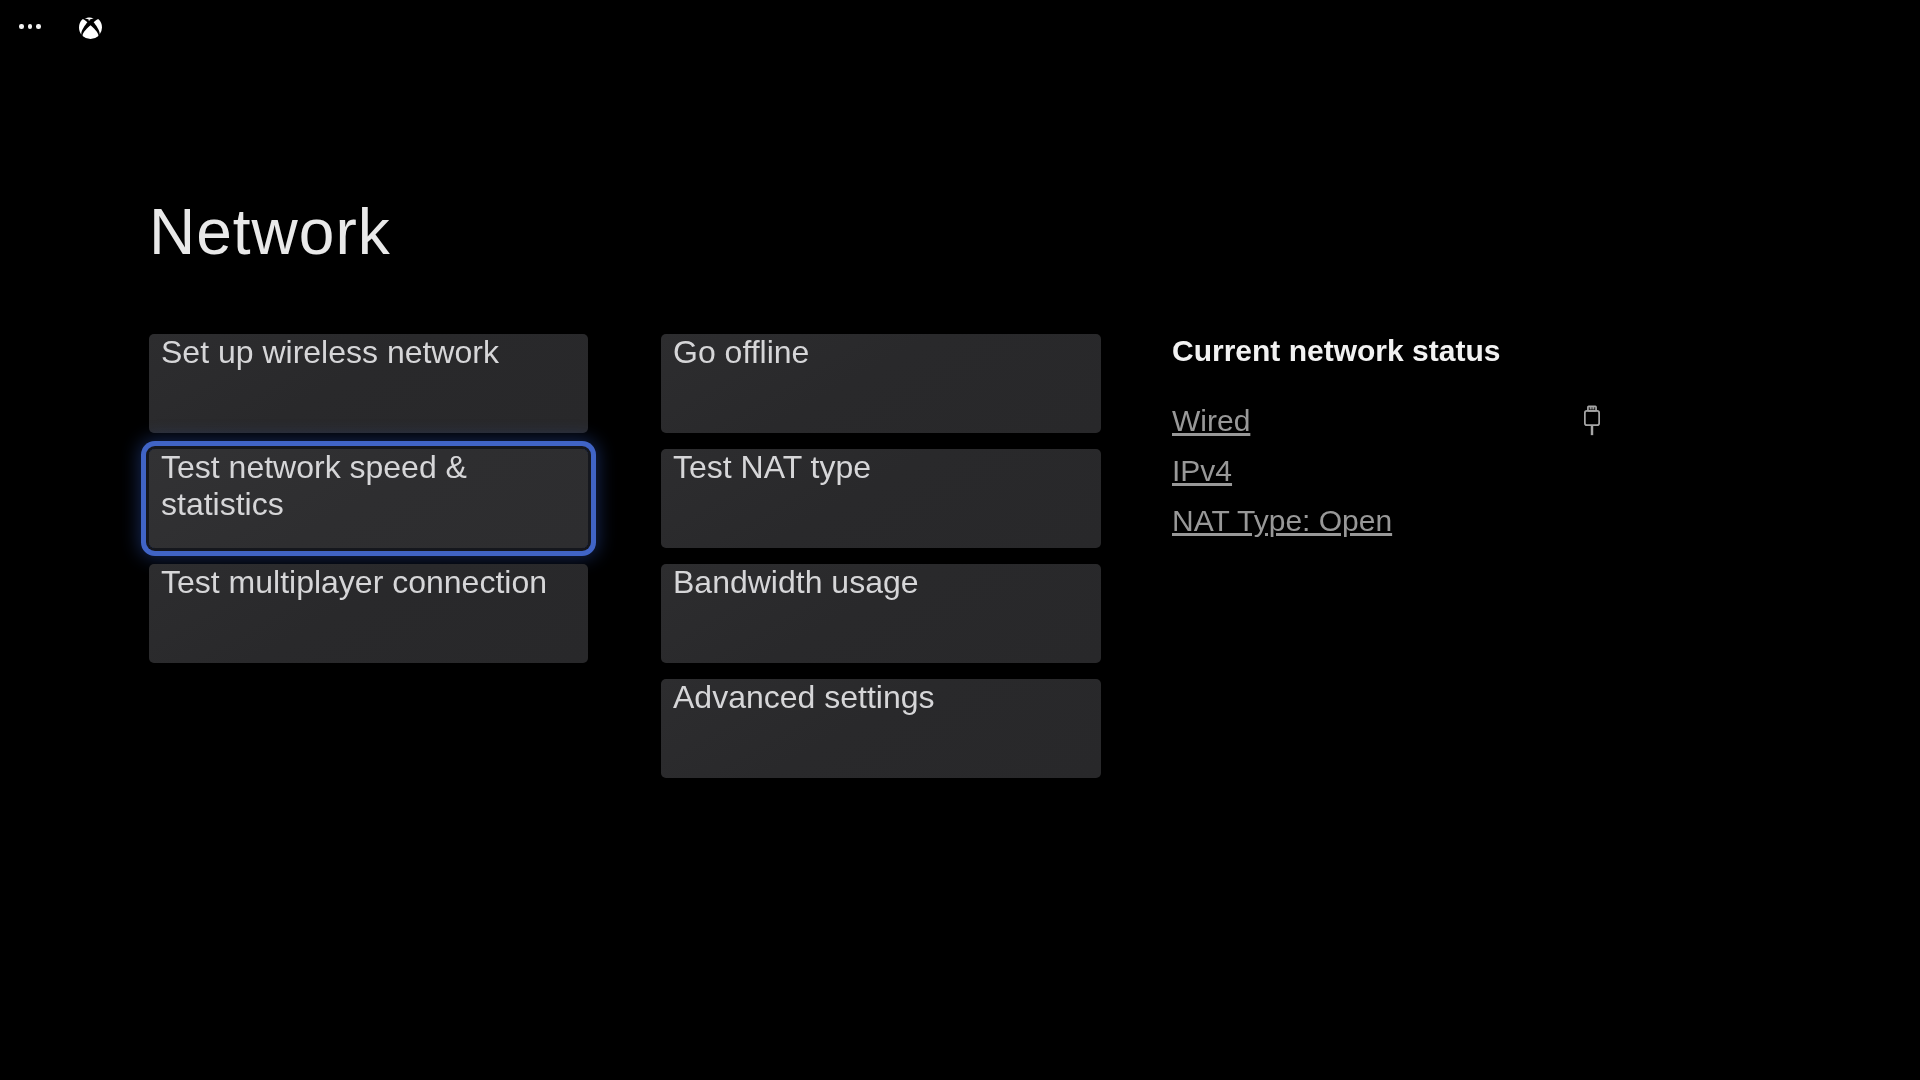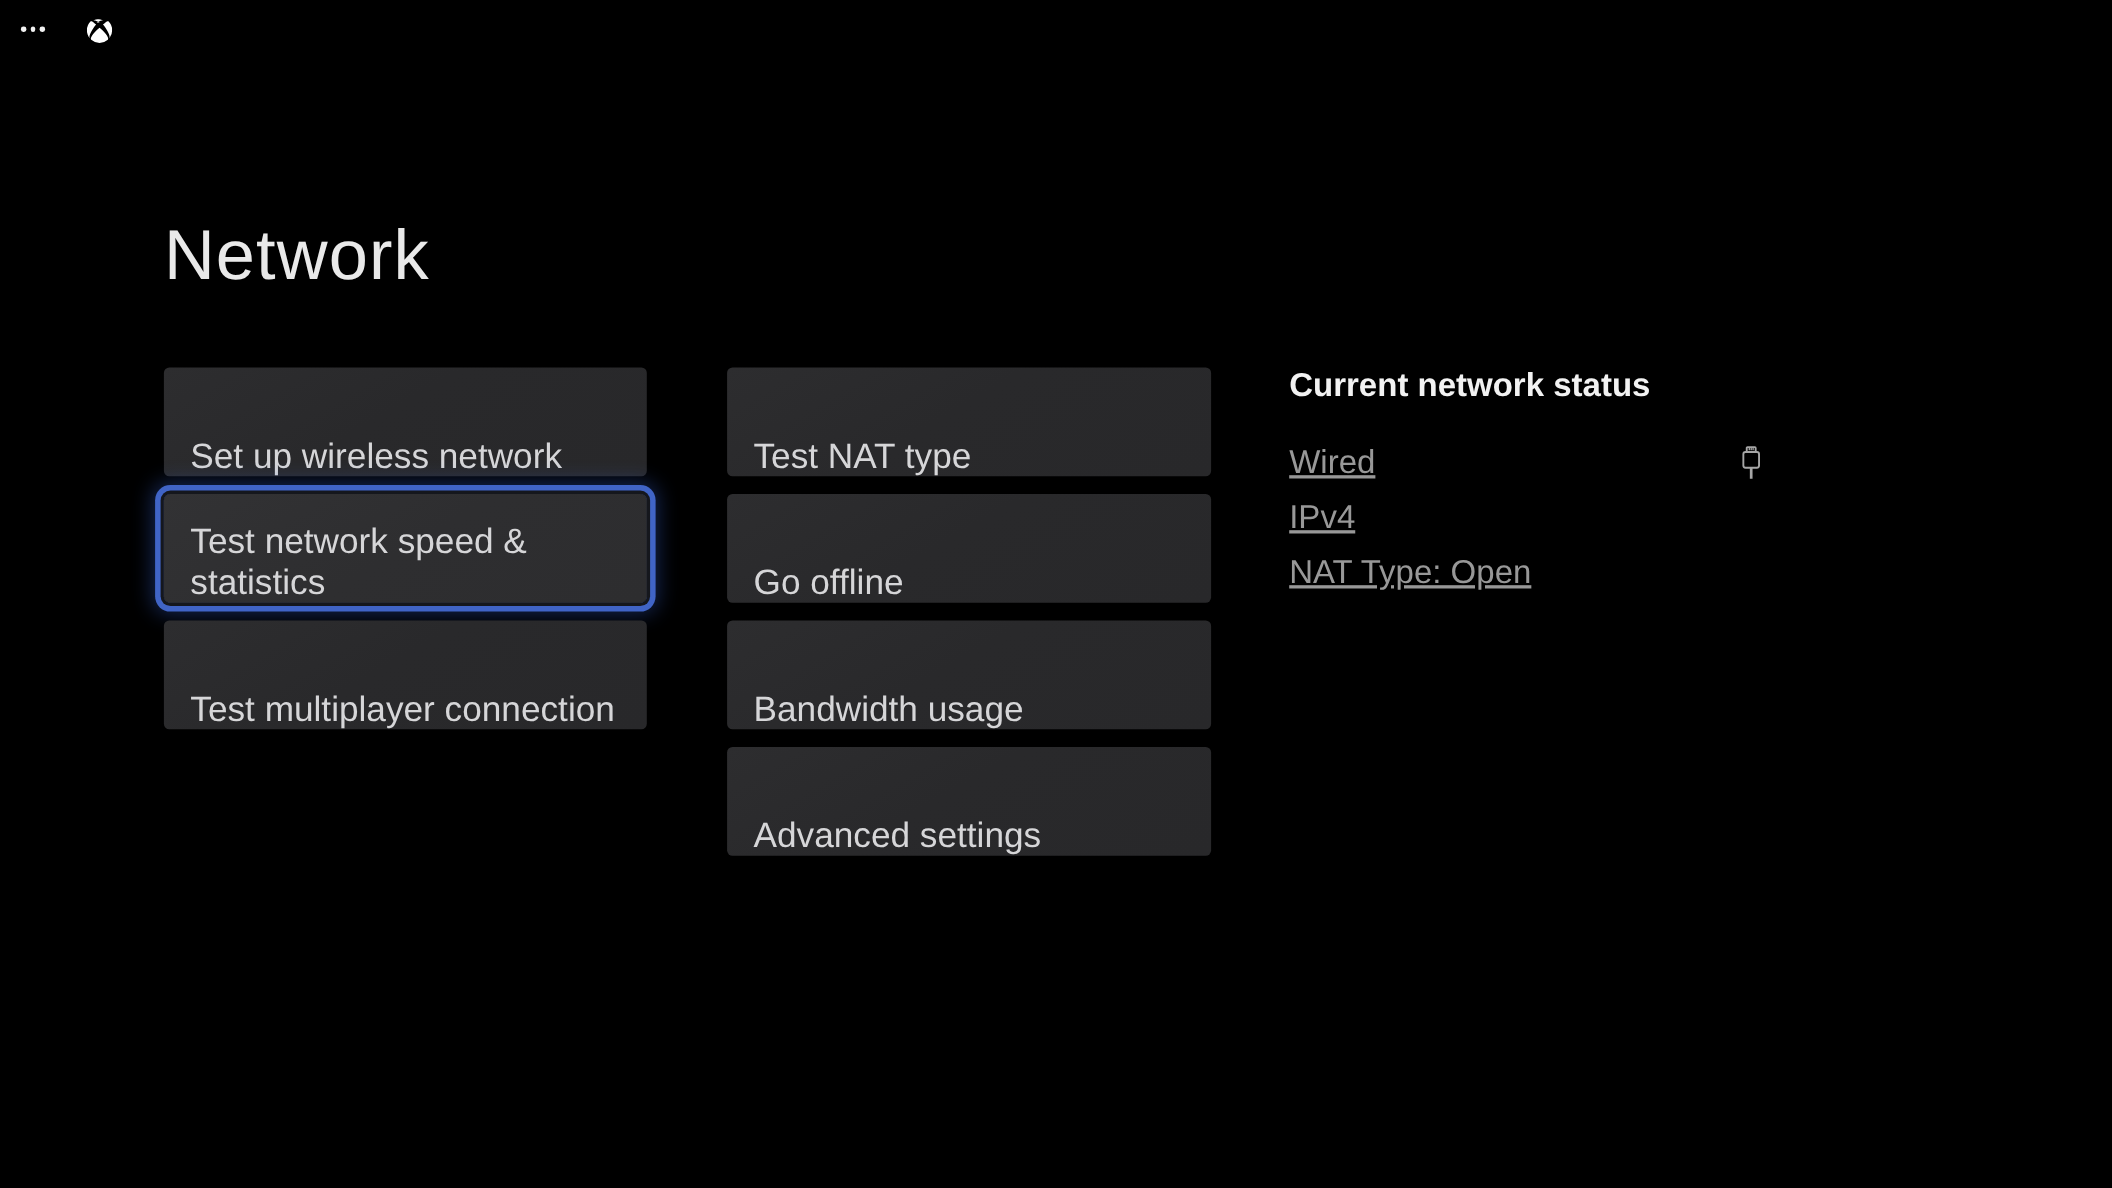--- a/index.html
+++ b/index.html
@@ -36,22 +36,22 @@
   
   .col{position:absolute;top:334px;display:flex;flex-direction:column;gap:16px;}
   .col-left{left:149px;width:439px;}
   .col-mid{left:661px;width:440px;}
 
   .menu-button{
     position:relative;
     height:99px;
     border-radius:5px;
     background:linear-gradient(150deg,#2d2d2f 0%,#29292b 45%,#28282a 100%);
-    display:flex;align-items:flex-end;
-    padding:0 24px;box-sizing:border-box;
+    display:flex;align-items:flex-start;
+    padding:0 12px;box-sizing:border-box;
     color:#d6d6d8;
     font-size:32px;
     cursor:pointer;
   }
   .menu-button.selected{
     background:linear-gradient(150deg,#323234 0%,#2e2e30 50%,#2d2d2f 100%);
     border-radius:6px;
     box-shadow:
       0 0 0 3px #15171d,
       0 0 0 8px #4064c6,
@@ -99,24 +99,24 @@
       </div>
       <div class="menu-button selected">
         <span>Test network speed &amp; statistics</span>
       </div>
       <div class="menu-button">
         <span>Test multiplayer connection</span>
       </div>
     </div>
   <div class="col col-mid" id="col-middle">
       <div class="menu-button">
-        <span>Test NAT type</span>
+        <span>Go offline</span>
       </div>
       <div class="menu-button">
-        <span>Go offline</span>
+        <span>Test NAT type</span>
       </div>
       <div class="menu-button">
         <span>Bandwidth usage</span>
       </div>
       <div class="menu-button">
         <span>Advanced settings</span>
       </div>
     </div>
 
   <aside class="status">

